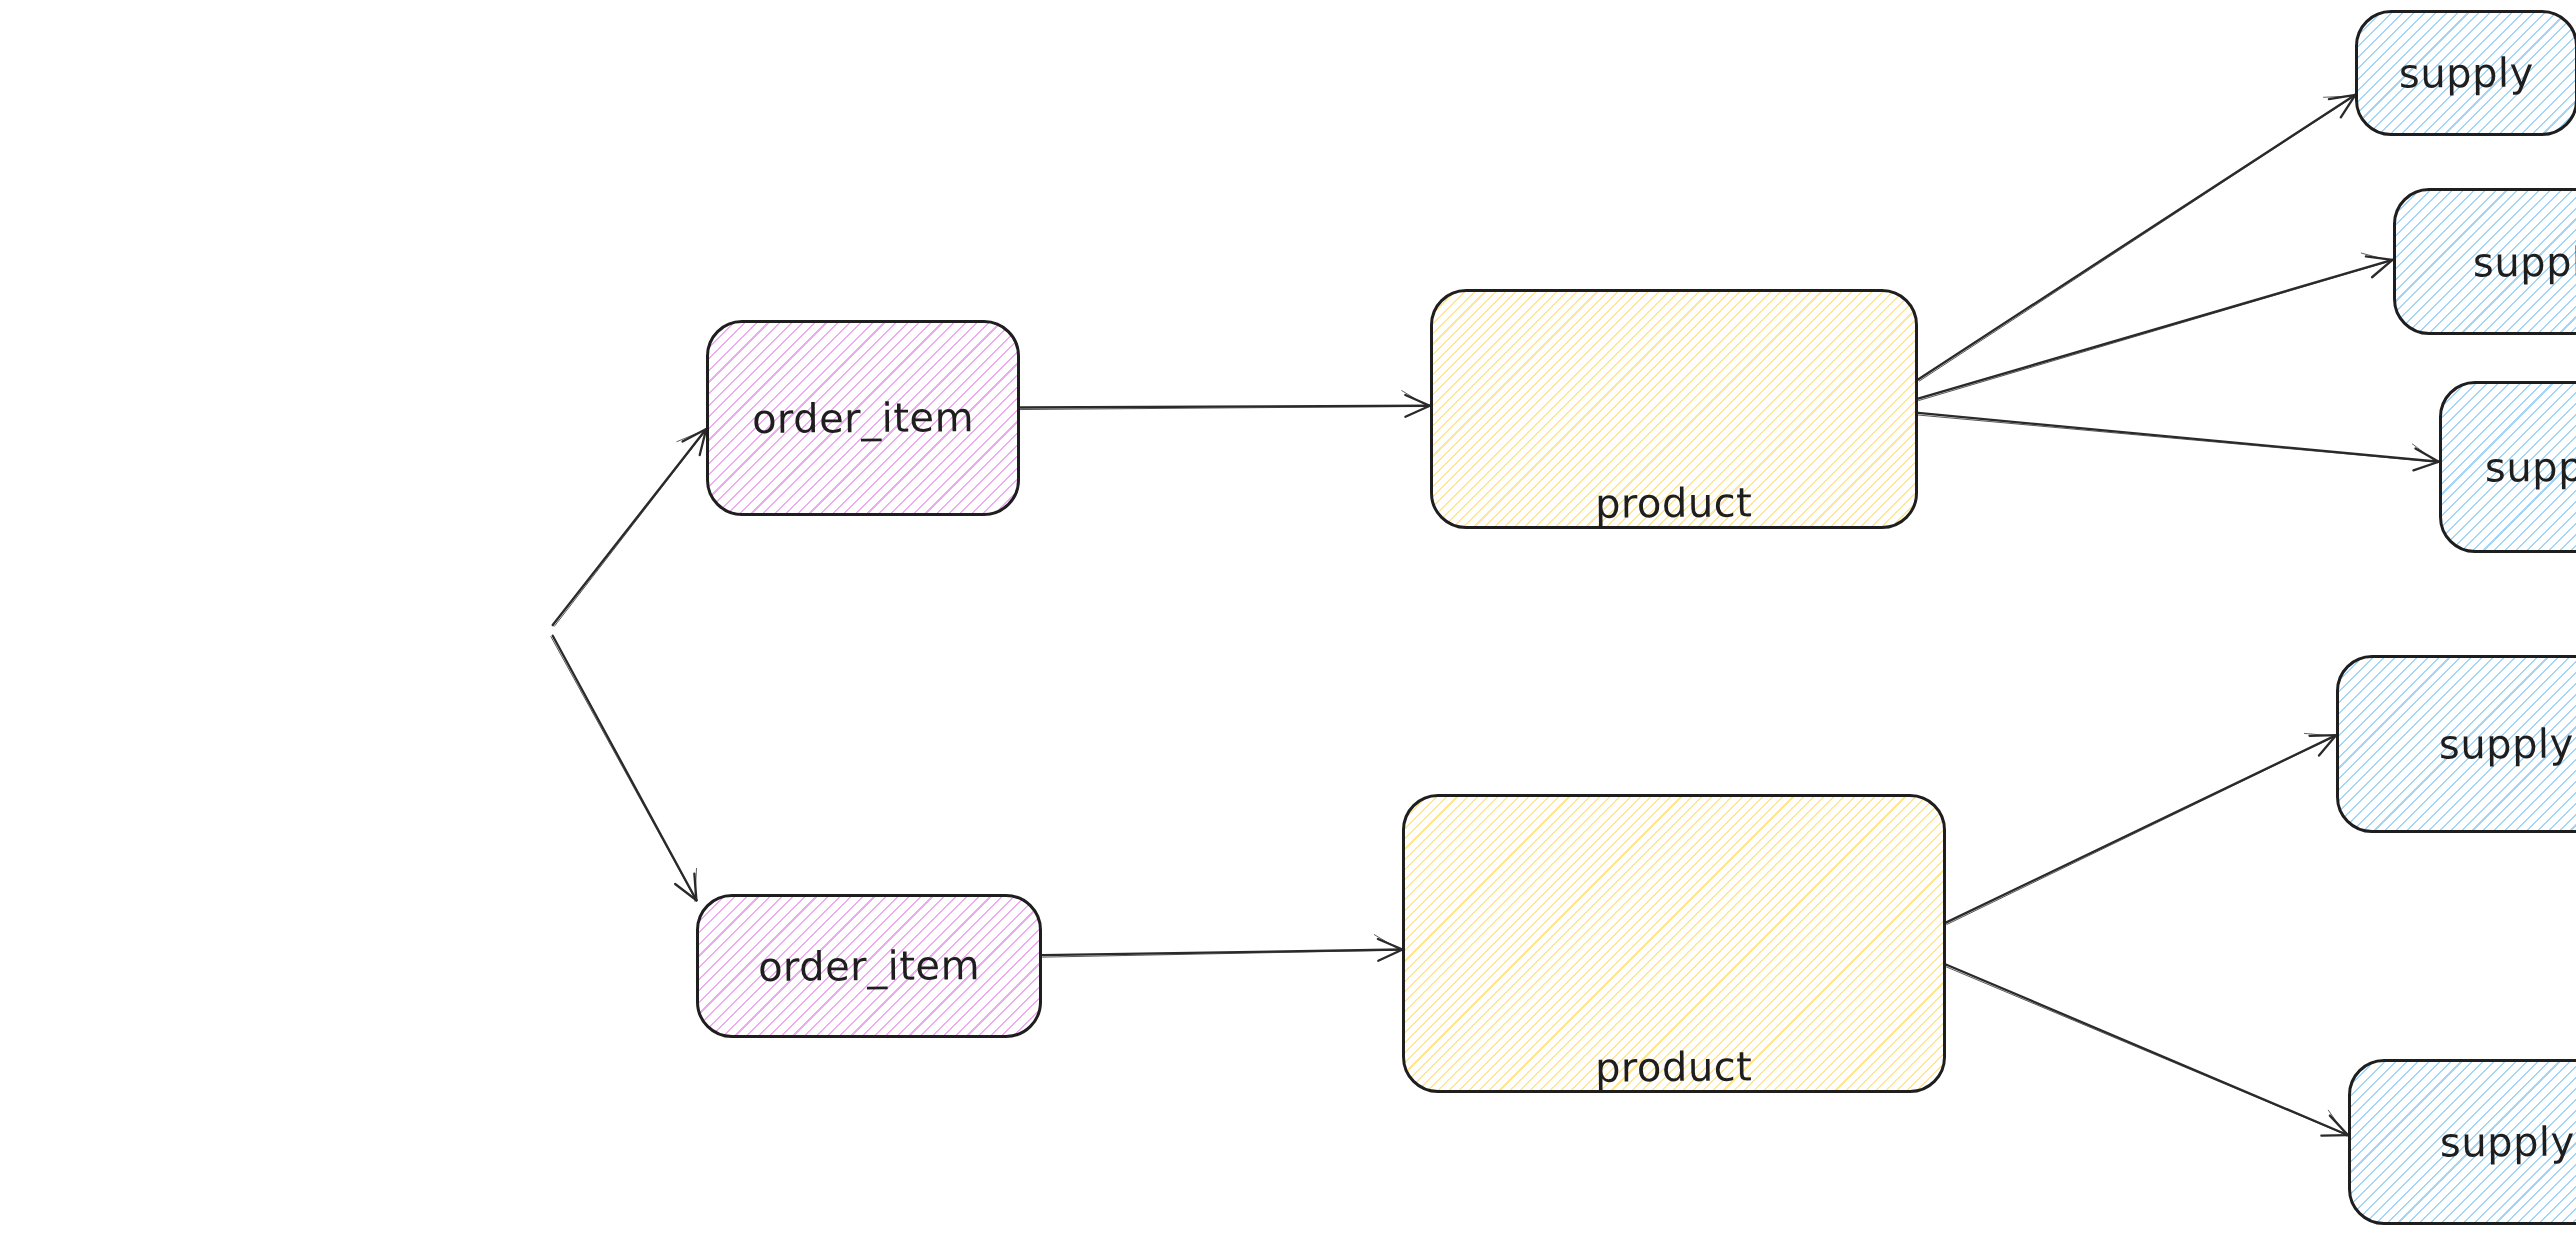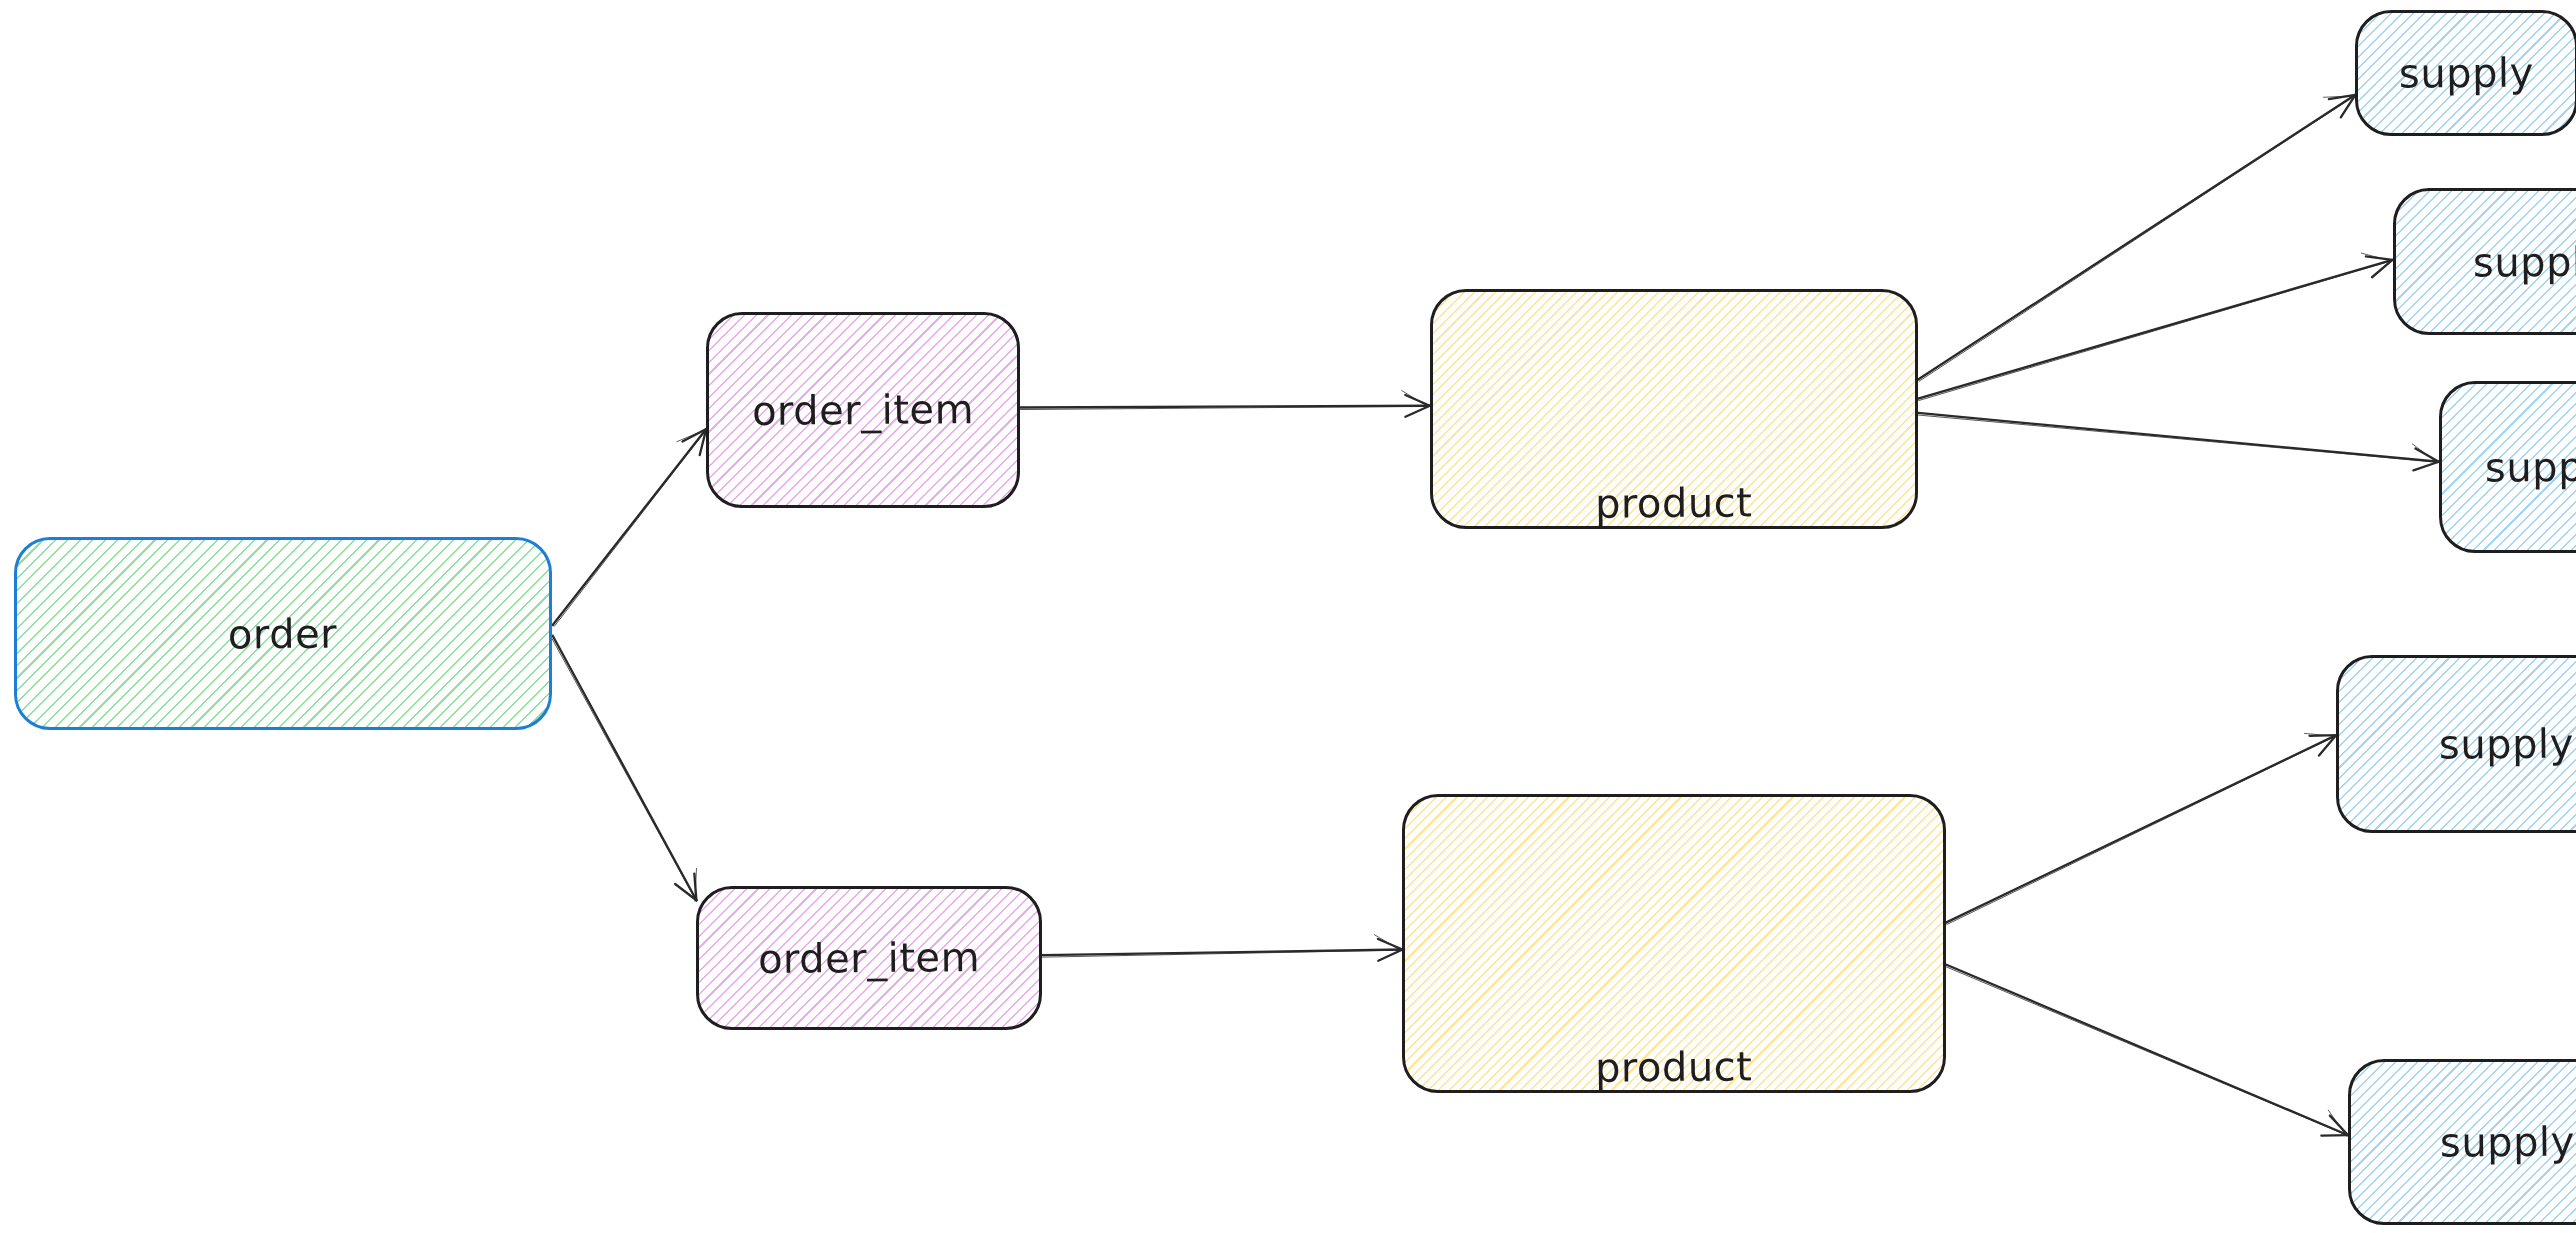--- a/index.html
+++ b/index.html
@@ -41,20 +41,21 @@
   }
   
   .node.green {
     border: 3.6px solid #1c7ed6;
     background-image: repeating-linear-gradient(135deg,
       #8ae49e 0px, #8ae49e 1.5px, transparent 1.5px, transparent 8.8px);
   }
   .node.violet {
     background-image: repeating-linear-gradient(135deg,
       #efaaf1 0px, #efaaf1 1.5px, transparent 1.5px, transparent 8.2px);
+    margin-top: 8px;
   }
   .node.yellow {
     background-image: repeating-linear-gradient(135deg,
       #ffe594 0px, #ffe594 1.5px, transparent 1.5px, transparent 7.2px);
     align-items: flex-end;
   }
   .node.blue {
     background-image: repeating-linear-gradient(135deg,
       #a3d5f7 0px, #a3d5f7 1.5px, transparent 1.5px, transparent 7.7px);
   }
@@ -122,23 +123,20 @@
       </g>
       <g>
         <line x1="3777" y1="1872.6" x2="4558" y2="2204.12" stroke="#2a2a2a" stroke-width="4.5" stroke-linecap="round"></line>
         <line x1="3775.4370548392044" y1="1876.2820106496783" x2="4557.609263709801" y2="2205.0405026624194" stroke="#2a2a2a" stroke-width="1.8" stroke-linecap="round" opacity="0.85"></line>
         <line x1="4558" y1="2204.12" x2="4506.008964420312" y2="2205.0855150705966" stroke="#2a2a2a" stroke-width="4.5" stroke-linecap="round"></line>
         <line x1="4558" y1="2204.12" x2="4522.578952319017" y2="2166.0496784728375" stroke="#2a2a2a" stroke-width="4.5" stroke-linecap="round"></line>
         <line x1="4555" y1="2206.12" x2="4519.529736043398" y2="2155.4986179638076" stroke="#2a2a2a" stroke-width="1.8" stroke-linecap="round" opacity="0.8"></line>
       </g>
     </svg>
 
-  <div class="node green" id="n-order" style="left: 14px; top: 537px; width: 538px; height: 193px;">
-    <span class="label">order</span>
-  </div>
   <div class="node violet" id="n-order_item_top" style="left: 706px; top: 312px; width: 314px; height: 196px;">
     <span class="label">order_item</span>
   </div>
   <div class="node violet" id="n-order_item_bottom" style="left: 696px; top: 886px; width: 346px; height: 144px;">
     <span class="label">order_item</span>
   </div>
   <div class="node yellow" id="n-product_top" style="left: 1430px; top: 289px; width: 488px; height: 240px;">
     <span class="label">product</span>
   </div>
   <div class="node yellow" id="n-product_bottom" style="left: 1402px; top: 794px; width: 544px; height: 299px;">

